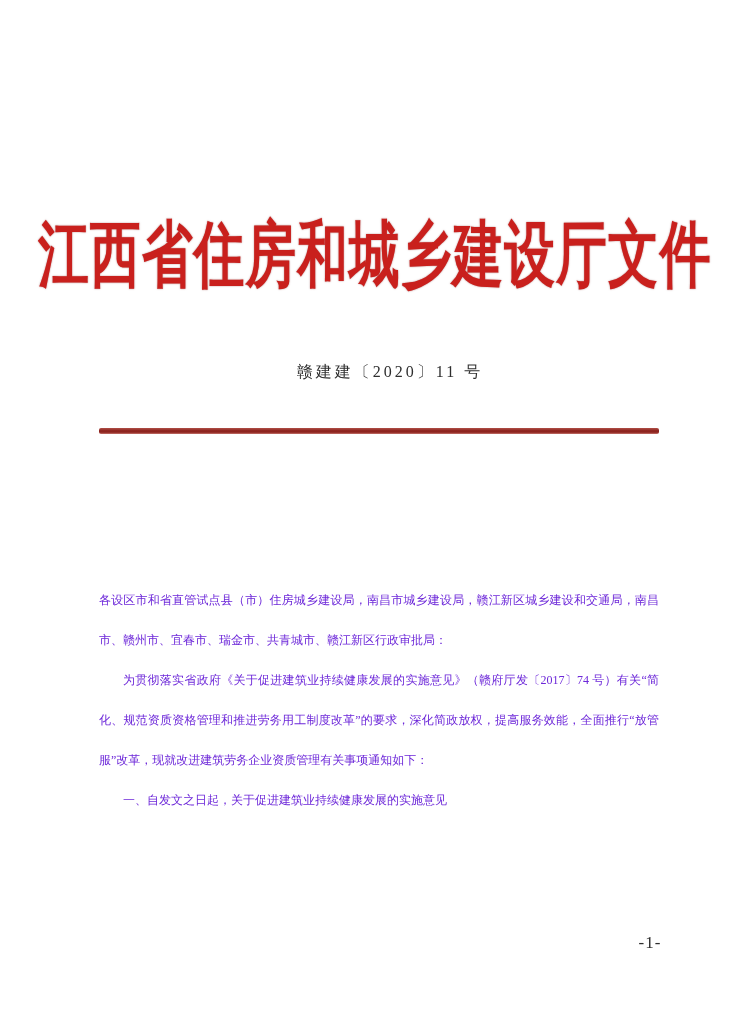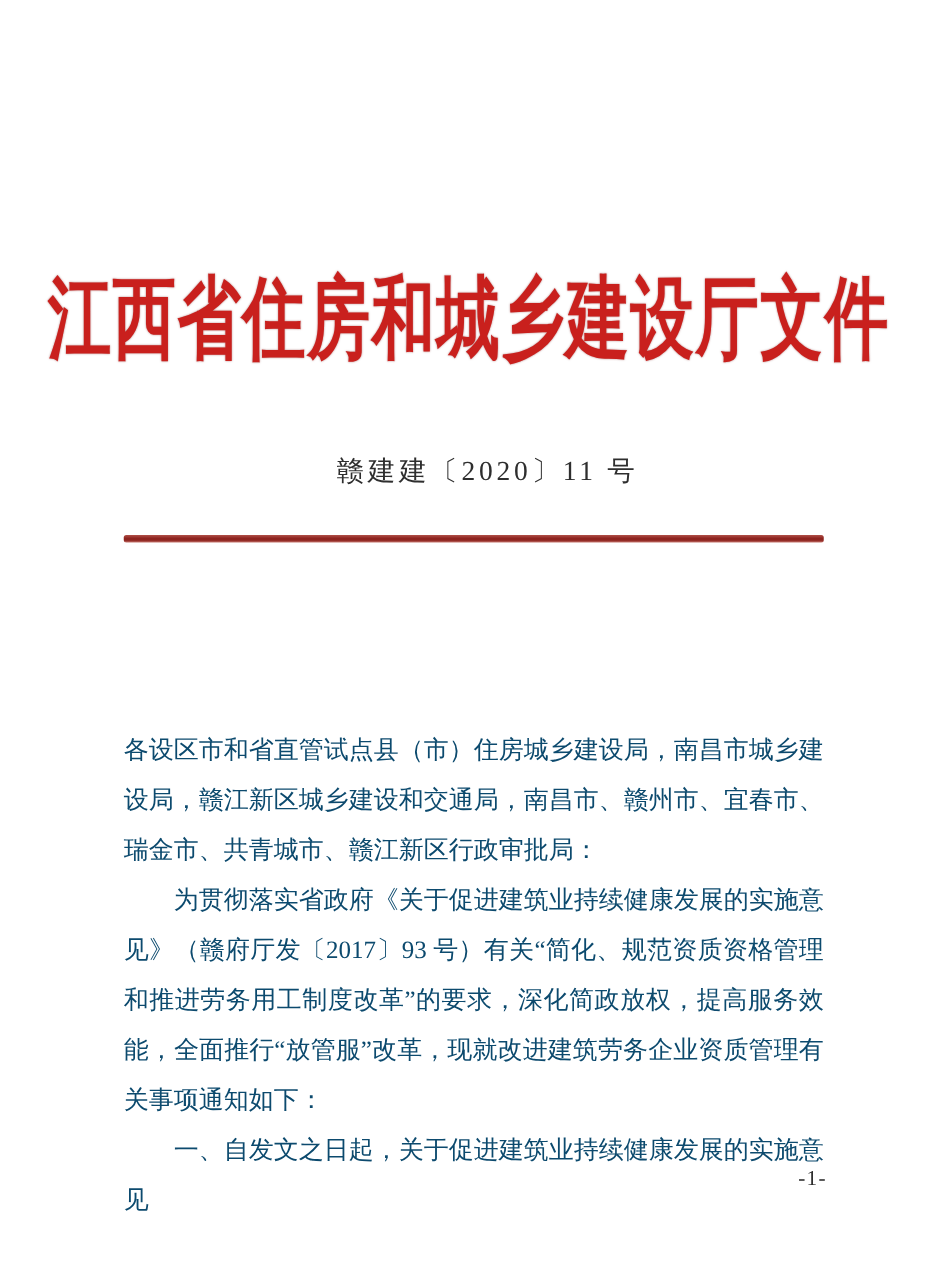--- a/index.html
+++ b/index.html
@@ -38,21 +38,21 @@
     text-shadow: 0 0 2px rgba(110, 10, 10, 0.55);
     letter-spacing: 2px;
   }
   
   .doc-number {
     position: absolute;
     top: 362px;
     left: 95px;
     width: 590px;
     text-align: center;
-    font-size: 22px;
+    font-size: 16px;
     color: #2e2e2e;
     letter-spacing: 3px;
   }
   
   .red-rule {
     position: absolute;
     top: 428px;
     left: 99px;
     width: 560px;
     height: 6px;
@@ -77,23 +77,23 @@
     transform-origin: center;
     white-space: nowrap;
     letter-spacing: 1px;
   }
   
   .doc-body {
     position: absolute;
     top: 580px;
     left: 99px;
     width: 560px;
-    font-size: 20px;
+    font-size: 12px;
     line-height: 40px;
-    color: #0c4a6e;
+    color: #6d28d9;
     text-align: justify;
   }
   .doc-body p {
     margin: 0;
     text-justify: inter-ideograph;
   }
   .doc-body p.indent {
     text-indent: 2em;
   }
   
@@ -117,19 +117,19 @@
     <span class="head-text">江西省住房和城乡建设厅文件</span>
   </div>
 
   <div class="doc-number">赣建建〔2020〕11 号</div>
 
   <div class="red-rule"></div>
 
 
   <div class="doc-body">
     <p>各设区市和省直管试点县（市）住房城乡建设局，南昌市城乡建设局，赣江新区城乡建设和交通局，南昌市、赣州市、宜春市、瑞金市、共青城市、赣江新区行政审批局：</p>
-    <p class="indent">为贯彻落实省政府《关于促进建筑业持续健康发展的实施意见》（赣府厅发〔2017〕93 号）有关“简化、规范资质资格管理和推进劳务用工制度改革”的要求，深化简政放权，提高服务效能，全面推行“放管服”改革，现就改进建筑劳务企业资质管理有关事项通知如下：</p>
+    <p class="indent">为贯彻落实省政府《关于促进建筑业持续健康发展的实施意见》（赣府厅发〔2017〕74 号）有关“简化、规范资质资格管理和推进劳务用工制度改革”的要求，深化简政放权，提高服务效能，全面推行“放管服”改革，现就改进建筑劳务企业资质管理有关事项通知如下：</p>
     <p class="indent">一、自发文之日起，关于促进建筑业持续健康发展的实施意见</p>
   </div>
 
   <div class="page-number">-1-</div>
 
 </div>
 
 </body></html>

